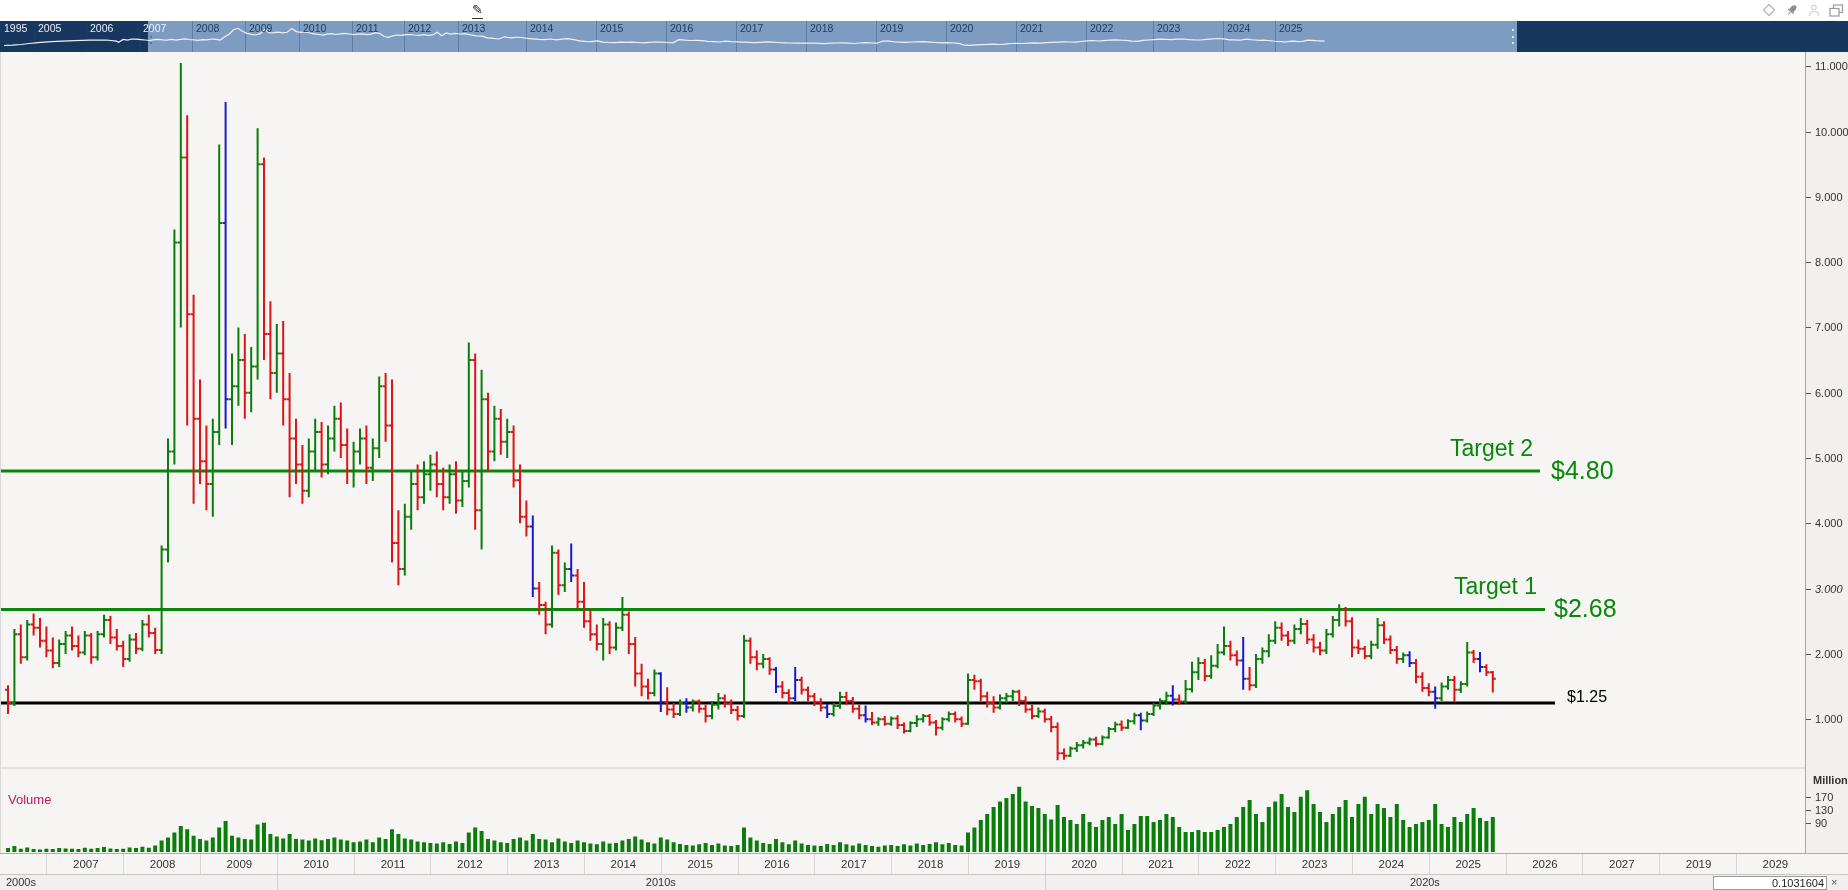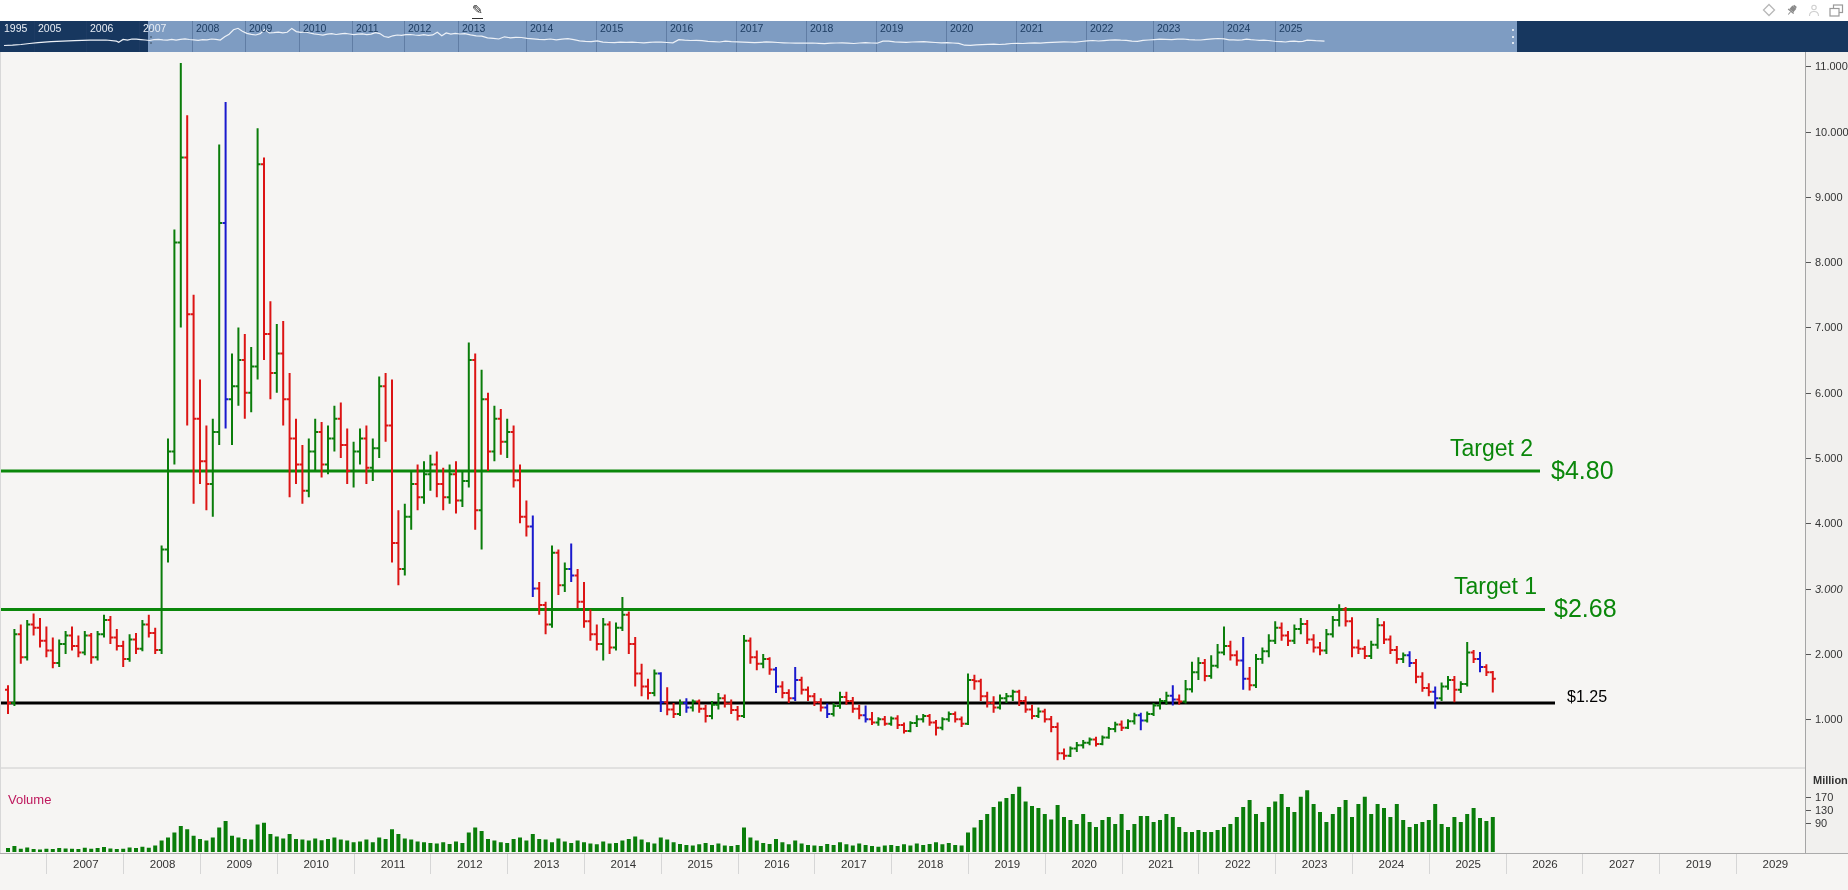--- a/index.html
+++ b/index.html
@@ -213,14 +213,23 @@
       <div class="year-cell" style="left: 1198.4px; width: 76.8px;">2022</div>
       <div class="year-cell" style="left: 1275.2px; width: 76.8px;">2023</div>
       <div class="year-cell" style="left: 1352px; width: 76.8px;">2024</div>
       <div class="year-cell" style="left: 1428.8px; width: 76.8px;">2025</div>
       <div class="year-cell" style="left: 1505.6px; width: 76.8px;">2026</div>
       <div class="year-cell" style="left: 1582.4px; width: 76.8px;">2027</div>
       <div class="year-cell" style="left: 1659.2px; width: 76.8px;">2019</div>
       <div class="year-cell" style="left: 1736px; width: 76.8px;">2029</div>
     </div>
 
+  <div id="status-row">
+    <span class="decade-label" id="decade-2000s" style="left: 6px;">2000s</span>
+    <span class="decade-label" id="decade-2010s" style="left: 660.8px; transform: translateX(-50%);">2010s</span>
+    <span class="decade-label" id="decade-2020s" style="left: 1424.9px; transform: translateX(-50%);">2020s</span>
+    <span class="decade-sep" id="decade-sep-1" style="left: 276.8px;"></span>
+    <span class="decade-sep" id="decade-sep-2" style="left: 1044.8px;"></span>
+    <span id="scale-box">0.1031604</span>
+    <span id="status-close">×</span>
+  </div>
 
 </div>
 
 </body></html>

